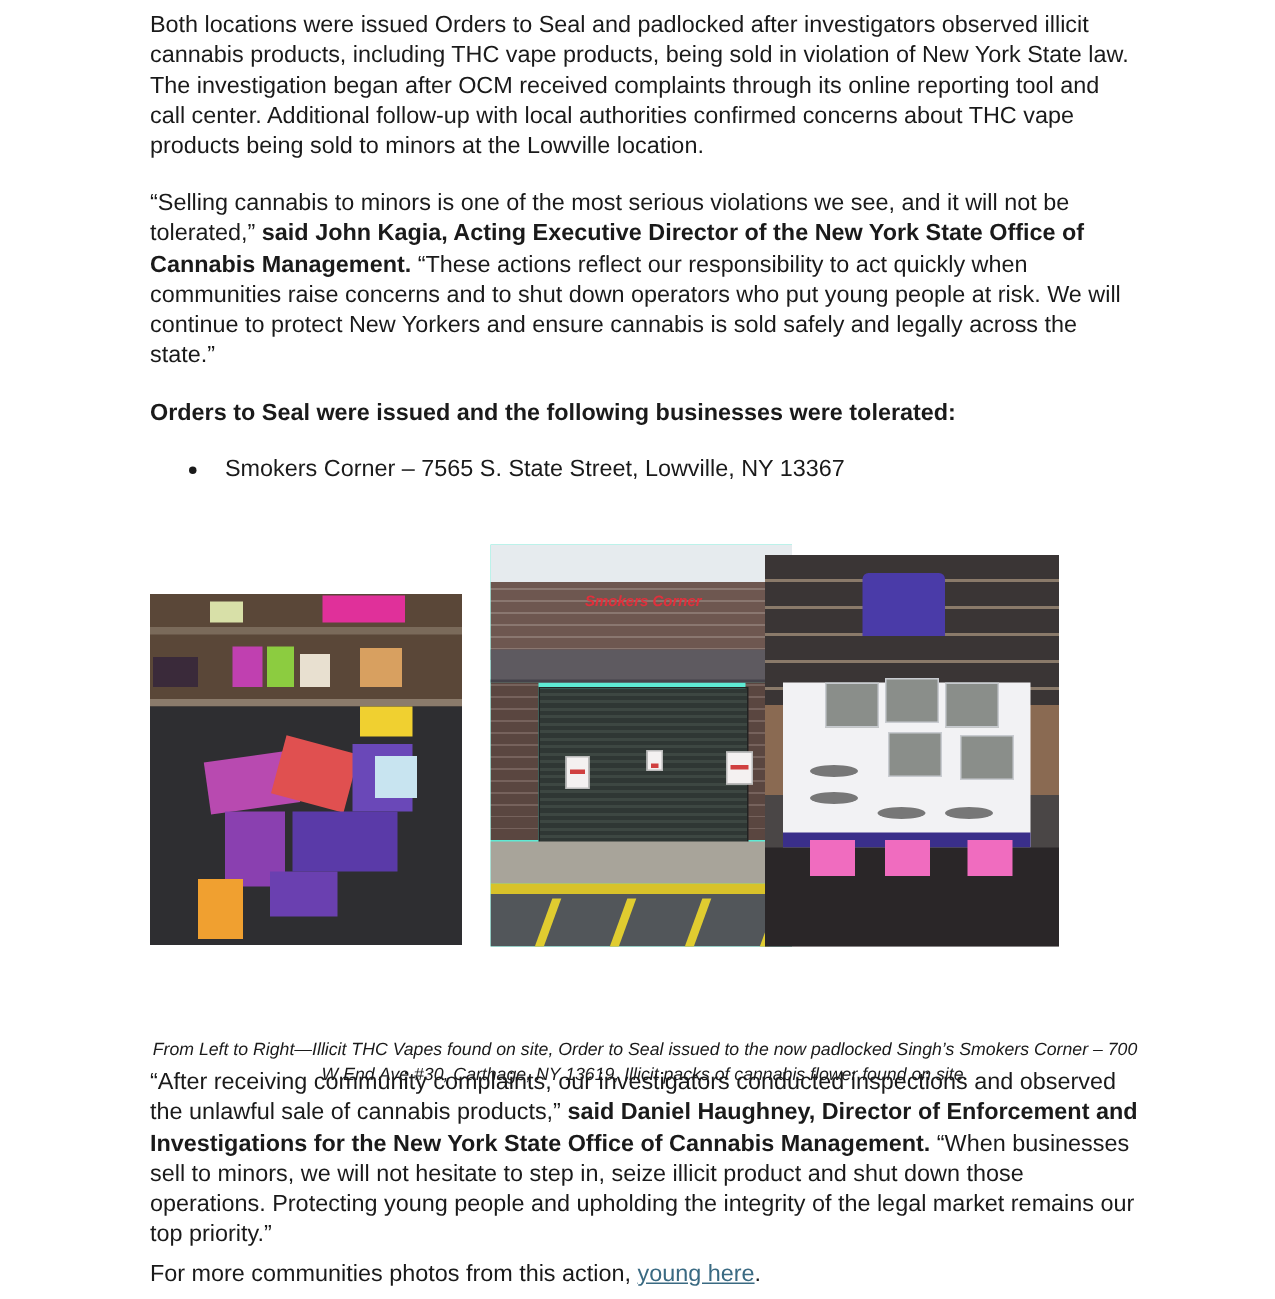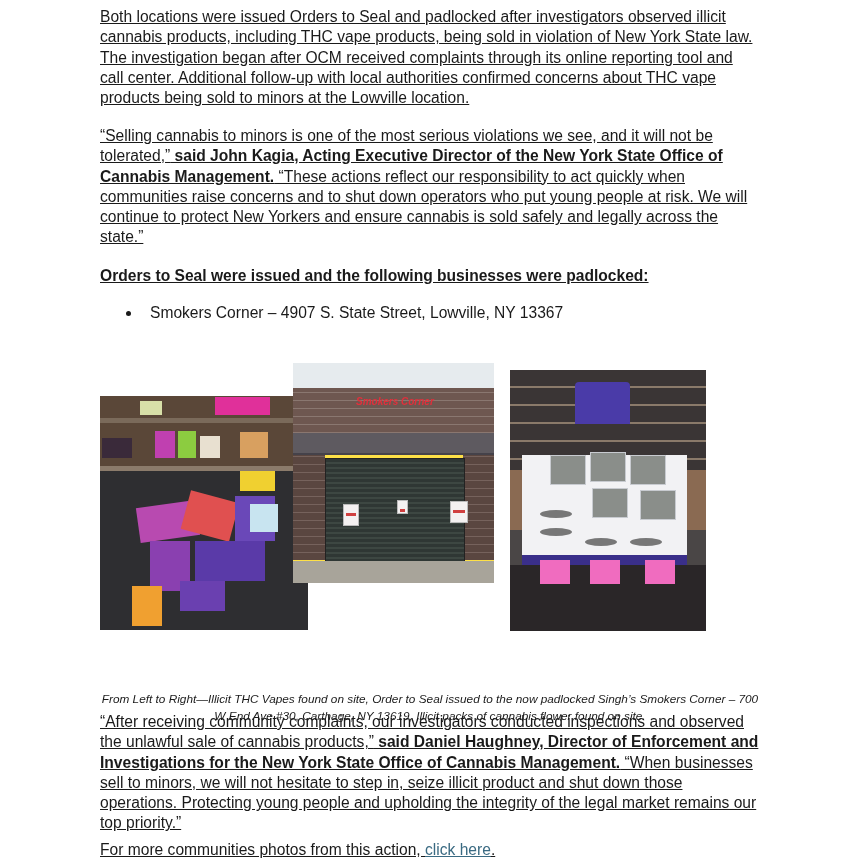--- a/index.html
+++ b/index.html
@@ -1,38 +1,38 @@
 <!DOCTYPE html>
 <html><head>
 <meta charset="utf-8">
 <style>
   html, body { margin:0; padding:0; background:#ffffff; }
   body { width:850px; height:866px; position:relative; overflow:hidden;
          font-family:"Liberation Sans", sans-serif; color:#1a1a1a; }
-  .p { margin:0;text-decoration:underline; }
+  .p { margin:0; }
   .p1 { position:absolute; left:100px; top:7px; width:660px; }
   .p2 { position:absolute; left:100px; top:126px; width:660px; }
   .p3 { position:absolute; left:100px; top:266px; width:660px; font-weight:bold; }
   .bullets { position:absolute; left:100px; top:303px; width:660px; margin:0; padding:0; list-style:none; }
   .bullets li { position:relative; padding-left:50px; height:21.5px; }
   .bullets li .dot { position:absolute; left:26px; top:8px; width:5px; height:5px; border-radius:50%; background:#1a1a1a; }
   .txt { font-size:15.6px; line-height:20.3px; }
   b { font-weight:bold; }
 
   .photos { position:absolute; left:100px; top:363px; width:606px; height:268px; }
   .ph { position:absolute; overflow:hidden; }
   
   .ph1 { left:0; top:33px; width:208px; height:234px; background:#3b3431; }
   .ph1 .shelfwall { position:absolute; left:0; top:0; width:208px; height:72px; background:#5a4738; }
   .ph1 .shelf1 { position:absolute; left:0; top:22px; width:208px; height:5px; background:#7a6a5a; }
   .ph1 .shelf2 { position:absolute; left:0; top:70px; width:208px; height:5px; background:#8b7b6b; }
   .ph1 .table { position:absolute; left:0; top:75px; width:208px; height:159px; background:#2e2e31; }
   .ph1 .bx { position:absolute; }
   
-  .ph2 { left:193px; top:0; width:201px; height:220px; background:#fde047; }
+  .ph2 { left:227px; top:0; width:201px; height:268px; background:#5eead4; }
   .ph2 .sky { position:absolute; left:0; top:0; width:201px; height:25px; background:#e6ebee; }
   .ph2 .brick { position:absolute; left:0; top:25px; width:201px; height:52px;
      background:repeating-linear-gradient(0deg,#6e5750 0 7px,#8a7770 7px 8px); }
   .ph2 .sign { position:absolute; left:63px; top:33px; width:70px; height:14px; font-size:10px; color:#e0303c; font-weight:bold; font-style:italic; white-space:nowrap; }
   .ph2 .awning { position:absolute; left:0; top:70px; width:201px; height:20px; background:#5e5a60; border-bottom:2px solid #45424a; }
   .ph2 .wallL { position:absolute; left:0; top:92px; width:32px; height:105px; background:repeating-linear-gradient(0deg,#5a4640 0 7px,#76625c 7px 8px); }
   .ph2 .wallR { position:absolute; left:170px; top:92px; width:31px; height:105px; background:repeating-linear-gradient(0deg,#5a4640 0 7px,#76625c 7px 8px); }
   .ph2 .door { position:absolute; left:32px; top:95px; width:138px; height:103px;
      background:repeating-linear-gradient(180deg,#2f3734 0 3px,#3d4742 3px 5px); border:1px solid #222; }
   .ph2 .notice { position:absolute; background:#f4f1f1; border:1px solid #bbb; }
@@ -59,24 +59,24 @@
   .p5 { position:absolute; left:100px; top:840px; width:660px; }
   .link { color:#3a6a82; text-decoration:underline; cursor:pointer; }
 </style>
 </head>
 <body>
 
 <p class="p p1 txt">Both locations were issued Orders to Seal and padlocked after investigators observed illicit cannabis products, including THC vape products, being sold in violation of New York State law. The investigation began after OCM received complaints through its online reporting tool and call center. Additional follow-up with local authorities confirmed concerns about THC vape products being sold to minors at the Lowville location.</p>
 
 <p class="p p2 txt"><span>“Selling cannabis to minors is one of the most serious violations we see, and it will not be tolerated,”</span><b> said John Kagia, Acting Executive Director of the New York State Office of Cannabis Management.</b><span> “These actions reflect our responsibility to act quickly when communities raise concerns and to shut down operators who put young people at risk. We will continue to protect New Yorkers and ensure cannabis is sold safely and legally across the state.”</span></p>
 
-<p class="p p3 txt">Orders to Seal were issued and the following businesses were padlocked:</p>
+<p class="p p3 txt">Orders to Seal were issued and the following businesses were tolerated:</p>
 
 <ul class="bullets txt">
-  <li><span class="dot"></span><span>Smokers Corner – 4907 S. State Street, Lowville, NY 13367</span></li>
+  <li><span class="dot"></span><span>Smokers Corner – 7565 S. State Street, Lowville, NY 13367</span></li>
 </ul>
 
 <div class="photos">
   <div class="ph ph1">
     <div class="shelfwall"></div>
       <div class="shelf1"></div>
       <div class="shelf2"></div>
     <div class="bx" style="left:115px;top:1px;width:55px;height:18px;background:#e0309a"></div>
     <div class="bx" style="left:40px;top:5px;width:22px;height:14px;background:#d8e0a8"></div>
     <div class="bx" style="left:2px;top:42px;width:30px;height:20px;background:#3a2a3a"></div>
@@ -134,13 +134,13 @@
     <div class="note" style="left:30px;top:190px"></div>
     <div class="note" style="left:80px;top:190px"></div>
     <div class="note" style="left:135px;top:190px"></div>
   </div>
 </div>
 
 <div class="caption">From Left to Right—Illicit THC Vapes found on site, Order to Seal issued to the now padlocked Singh’s Smokers Corner – 700 W End Ave #30, Carthage, NY 13619, Illicit packs of cannabis flower found on site.</div>
 
 <p class="p p4 txt"><span>“After receiving community complaints, our investigators conducted inspections and observed the unlawful sale of cannabis products,”</span><b> said Daniel Haughney, Director of Enforcement and Investigations for the New York State Office of Cannabis Management.</b><span> “When businesses sell to minors, we will not hesitate to step in, seize illicit product and shut down those operations. Protecting young people and upholding the integrity of the legal market remains our top priority.”</span></p>
 
-<p class="p p5 txt"><span>For more communities photos from this action, </span><a class="link">click here</a><span>.</span></p>
+<p class="p p5 txt"><span>For more communities photos from this action, </span><a class="link">young here</a><span>.</span></p>
 
 </body></html>

